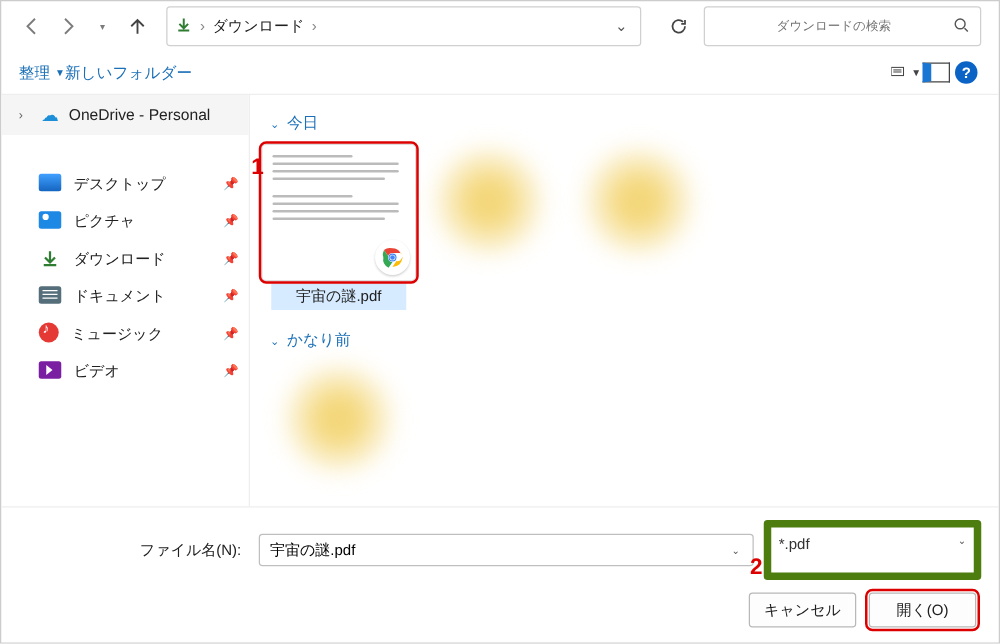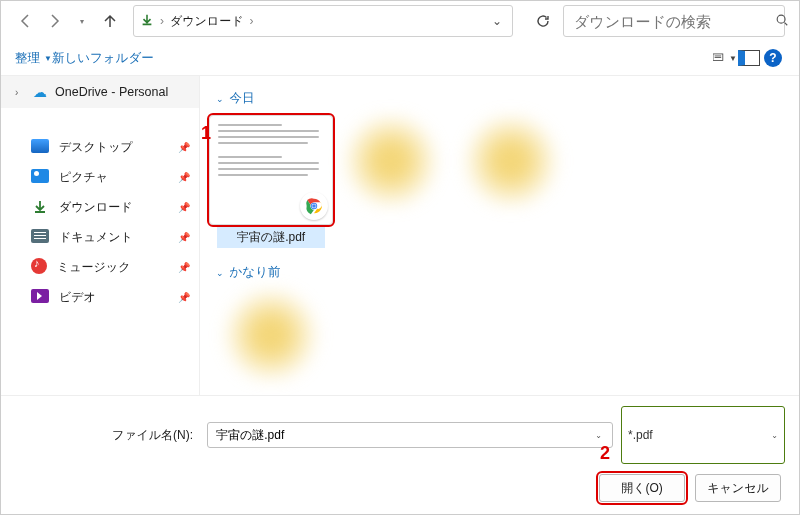--- a/index.html
+++ b/index.html
@@ -15,21 +15,21 @@
   
   .navbar { height:40px; display:flex; align-items:center; gap:6px; padding:0 14px; }
   .nav-arrow { width:22px; height:22px; display:flex; align-items:center; justify-content:center; color:#7c7c7c; }
   .upbtn { width:22px; height:22px; display:flex; align-items:center; justify-content:center; color:#444; }
   .addrbar { flex:1; height:30px; border:1px solid #d0d0d0; border-radius:3px; margin:0 6px; display:flex; align-items:center; padding:0 6px; gap:6px; background:#fff; }
   .addrbar .folder-icon { color:#38a169; font-weight:bold; }
   .crumb-sep { color:#888; }
   .crumb-drop { flex:1; text-align:right; color:#555; padding-right:4px; }
   .refresh-btn { width:28px; height:28px; display:flex; align-items:center; justify-content:center; color:#444; margin-left:4px; }
   .searchbox { width:204px; height:30px; border:1px solid #d0d0d0; border-radius:3px; display:flex; align-items:center; padding:0 8px; color:#8a8a8a; }
-  .searchbox input { border:none; outline:none; flex:1; font-size:15px; background:transparent; color:#4c1d95; }
+  .searchbox input { border:none; outline:none; flex:1; font-size:10px; background:transparent; color:#4c1d95;text-align:center; }
   .searchbox .sicon { color:#555; font-size:14px; }
 
   
   .toolbar { height:34px; display:flex; align-items:center; padding:0 14px; border-bottom:1px solid #eee; }
   .tool-btn { color:#1a6fb7; font-size:12.5px; display:flex; align-items:center; gap:4px; cursor:pointer; }
   .tool-btn .drop { font-size:8px; color:#1a6fb7; }
   .tool-spacer { flex:1; }
   .tool-icon { width:24px; height:24px; display:flex; align-items:center; justify-content:center; color:#444; }
   .preview-pane-icon { width:14px; height:14px; border:1px solid #444; position:relative; }
   .preview-pane-icon.color { border-left:7px solid #1976d2; }
@@ -76,21 +76,21 @@
   .callout.c1 { left:200px; top:122px; }
   .callout.c2 { left:599px; top:442px; }
 
   
   .footer { border-top:1px solid #eee; padding:10px 14px 12px; display:flex; flex-direction:column; gap:10px; }
   .row-filename { display:flex; align-items:center; gap:8px; }
   .fnlabel { width:178px; text-align:right; padding-right:6px; }
   .fninput { flex:1; height:24px; border:1px solid #bfbfbf; border-radius:3px; padding:0 6px; display:flex; align-items:center; }
   .fninput input { border:none; outline:none; flex:1; font-size:12px; }
   .fndrop { font-size:8px; color:#555; padding:0 4px; }
-  .typefilter { width:150px; height:24px; border:1px solid #4d7c0f; border-radius:3px; display:flex; align-items:center; padding:16px 6px; font-size:12px; color:#333; }
+  .typefilter { width:150px; height:24px; border:6px solid #4d7c0f; border-radius:3px; display:flex; padding:6px 6px; font-size:12px; color:#333; }
   .typefilter .d { margin-left:auto; font-size:8px; color:#555; }
   .row-buttons { display:flex; justify-content:flex-end; gap:10px; padding-right:4px; }
   .winbtn { min-width:84px; height:26px; border:1px solid #b8b8b8; background:#fdfdfd; border-radius:3px; font-size:12px; display:flex; align-items:center; justify-content:center; cursor:pointer; }
   .winbtn.highlight { outline:2px solid #d00; outline-offset:1px; }
 
   
   .chrome-logo { width:16px; height:16px; display:inline-block; }
   .chrome-logo.sm { width:22px; height:22px; }
 
   
@@ -287,22 +287,22 @@
       <div class="fninput">
         <input value="宇宙の謎.pdf" style="">
         <span class="fndrop">⌄</span>
       </div>
       <div class="typefilter">
         <span>*.pdf</span>
         <span class="d">⌄</span>
       </div>
     </div>
     <div class="row-buttons">
+      <div class="winbtn">
+        <span>キャンセル</span>
+      </div>
       <div class="winbtn highlight">
         <span>開く(O)</span>
       </div>
-      <div class="winbtn">
-        <span>キャンセル</span>
-      </div>
     </div>
   </div>
 
 </div>
 
 </body></html>

